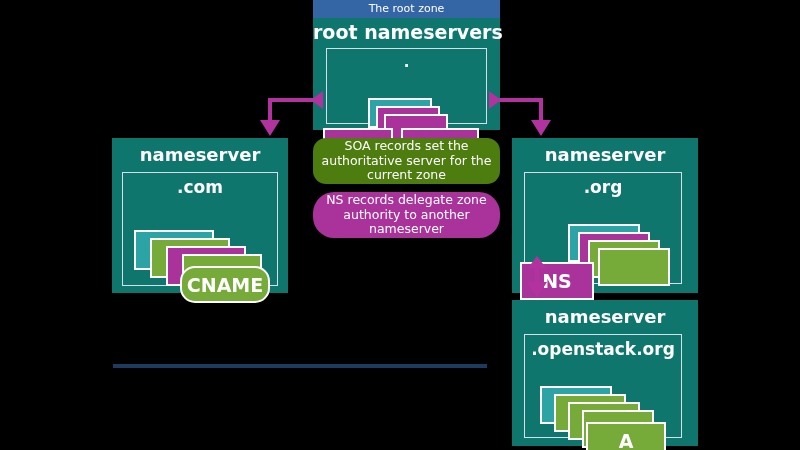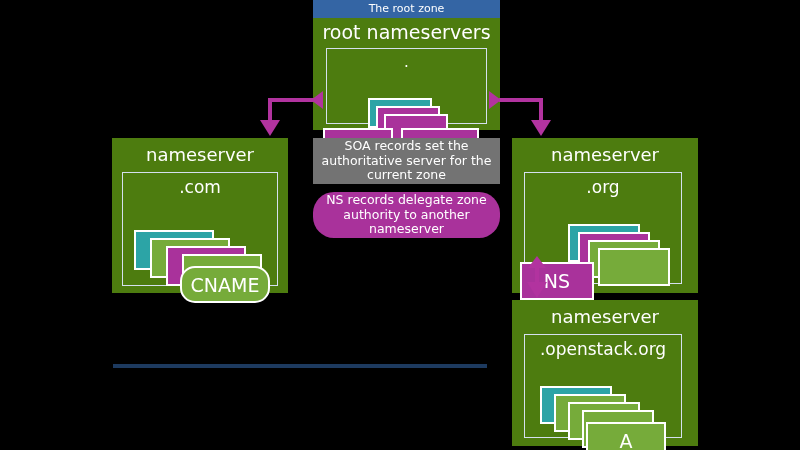--- a/index.html
+++ b/index.html
@@ -1,21 +1,21 @@
 <!DOCTYPE html>
 <html><head>
 <meta charset="utf-8">
 <style>
   html,body{margin:0;padding:0;background:#000;}
   body{width:800px;height:450px;overflow:hidden;
        font-family:"DejaVu Sans","Liberation Sans",sans-serif;}
   #stage{position:relative;width:800px;height:450px;background:#000;}
 
   
-  .zone{position:absolute;background:#4d7c0f;box-sizing:border-box;}
+  .zone{position:absolute;background:#0f766e;box-sizing:border-box;font-weight:bold;}
   .zone-title{position:absolute;left:0;right:0;text-align:center;
               color:#ffffff;white-space:nowrap;}
   .inner{position:absolute;border:1px solid #d5e0ef;box-sizing:border-box;}
   .inner-title{position:absolute;left:0;right:0;text-align:center;
                color:#ffffff;white-space:nowrap;}
 
   
   #root-strip{position:absolute;background:#3465a4;}
   #root-strip-label{position:absolute;left:0;right:0;text-align:center;
                     color:#ffffff;font-size:11px;white-space:nowrap;}
@@ -26,21 +26,21 @@
         color:#ffffff;white-space:nowrap;margin-top:28px;}
   .c-soa{background:#2ca4a6;}
   .c-ns {background:#a9329b;}
   .c-a  {background:#76ab3a;}
 
   
   .legend{position:absolute;box-sizing:border-box;
           display:flex;align-items:center;justify-content:center;
           text-align:center;color:#ffffff;font-size:12.5px;line-height:1.18;
           padding:3px 4px;}
-  .l-soa{background:#737373;}
+  .l-soa{background:#4d7c0f;border-radius:13px;}
   .l-ns {background:#a9329b;border-radius:21px;}
   .l-a  {background:#76ab3a;}
 
   
   .conn{position:absolute;background:#b2339f;}
   .arrow-down{position:absolute;width:0;height:0;
               border-left:10px solid transparent;
               border-right:10px solid transparent;
               border-top:16px solid #b2339f;}
   .notch{position:absolute;width:0;height:0;

